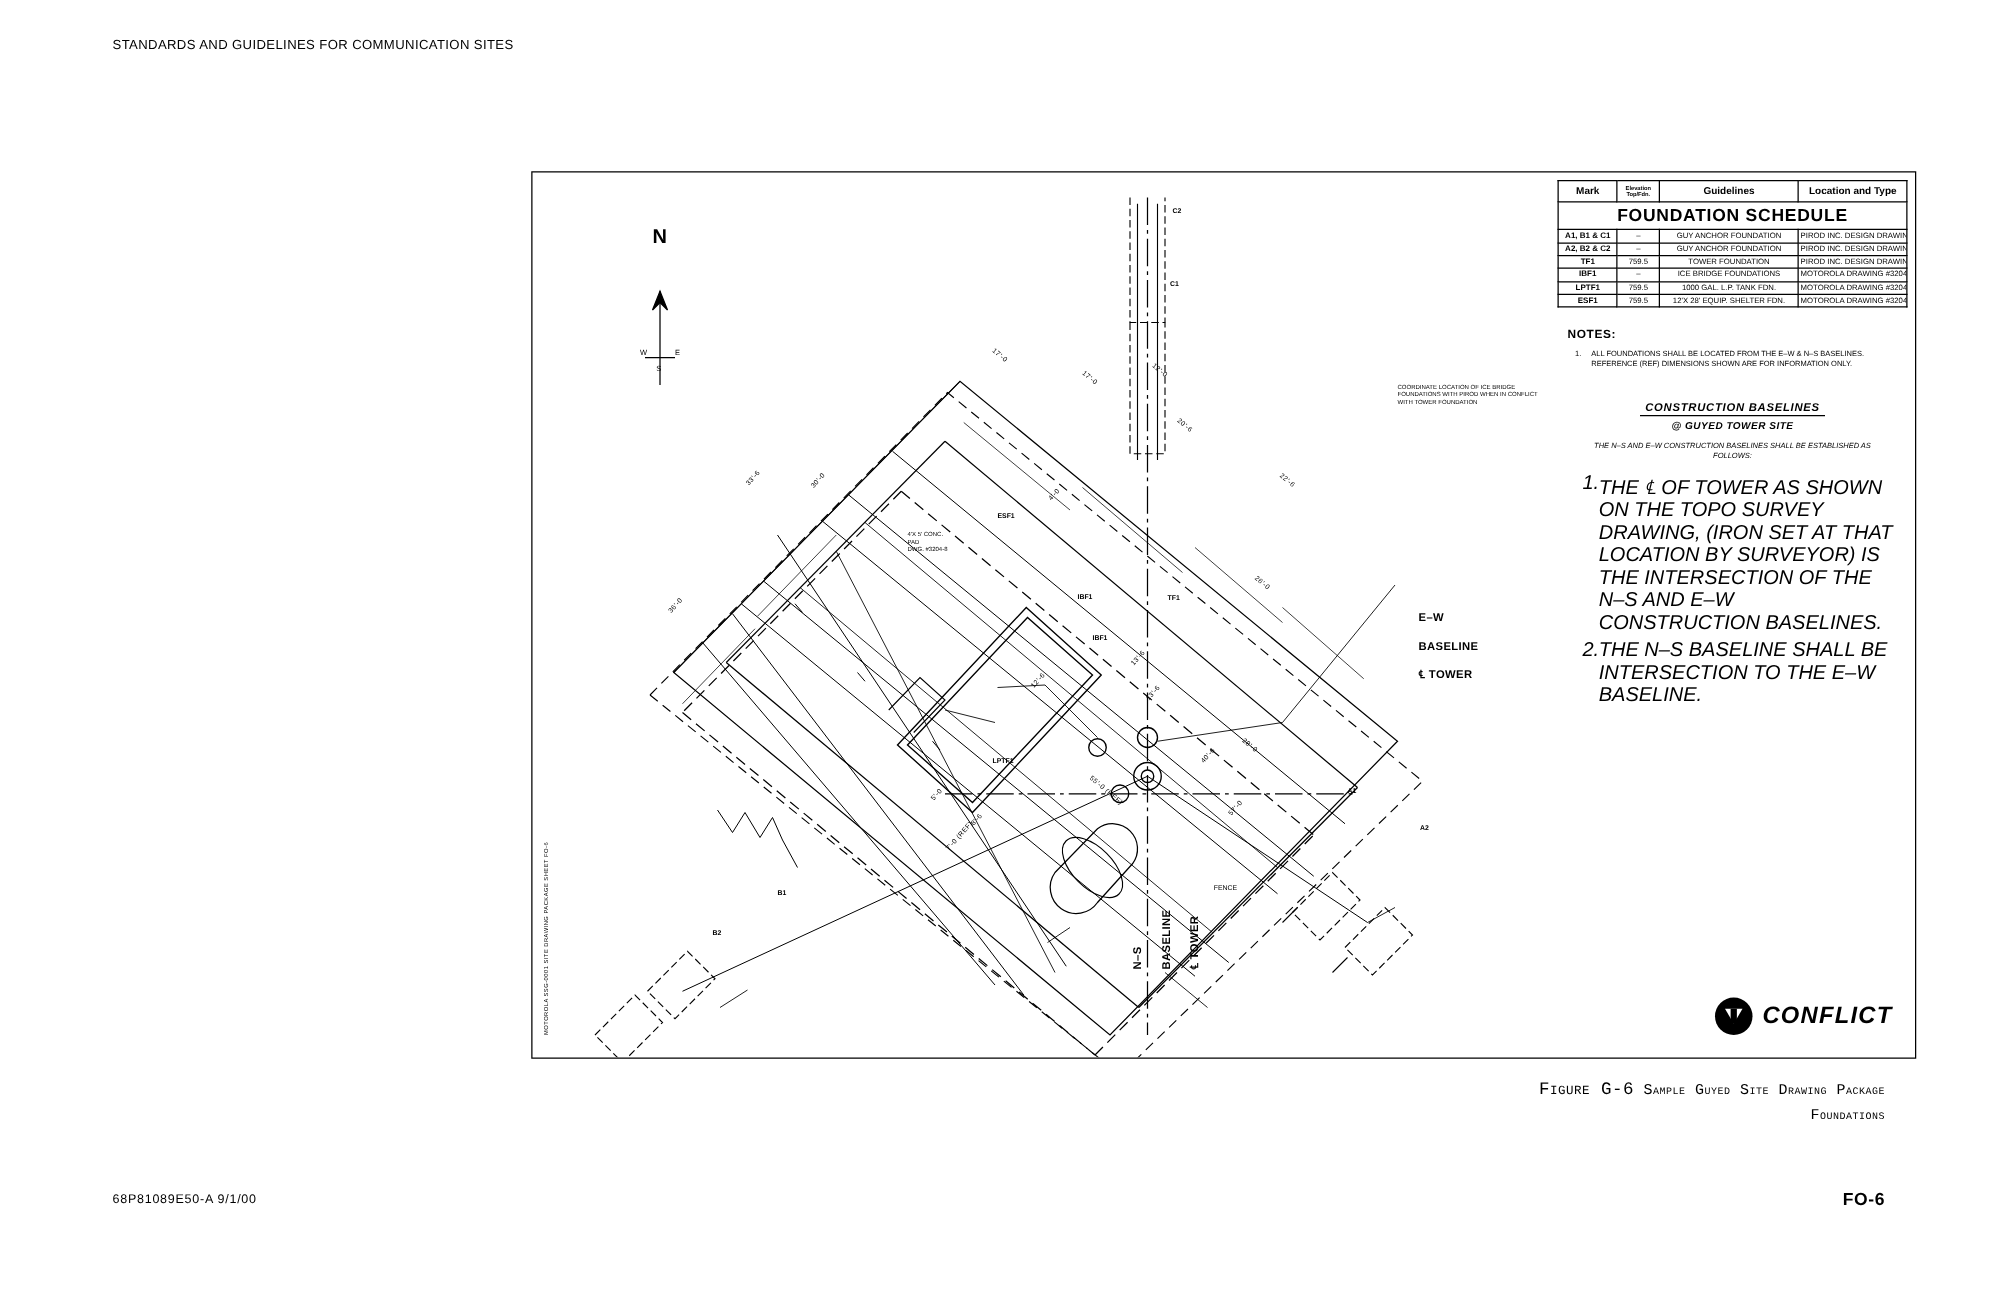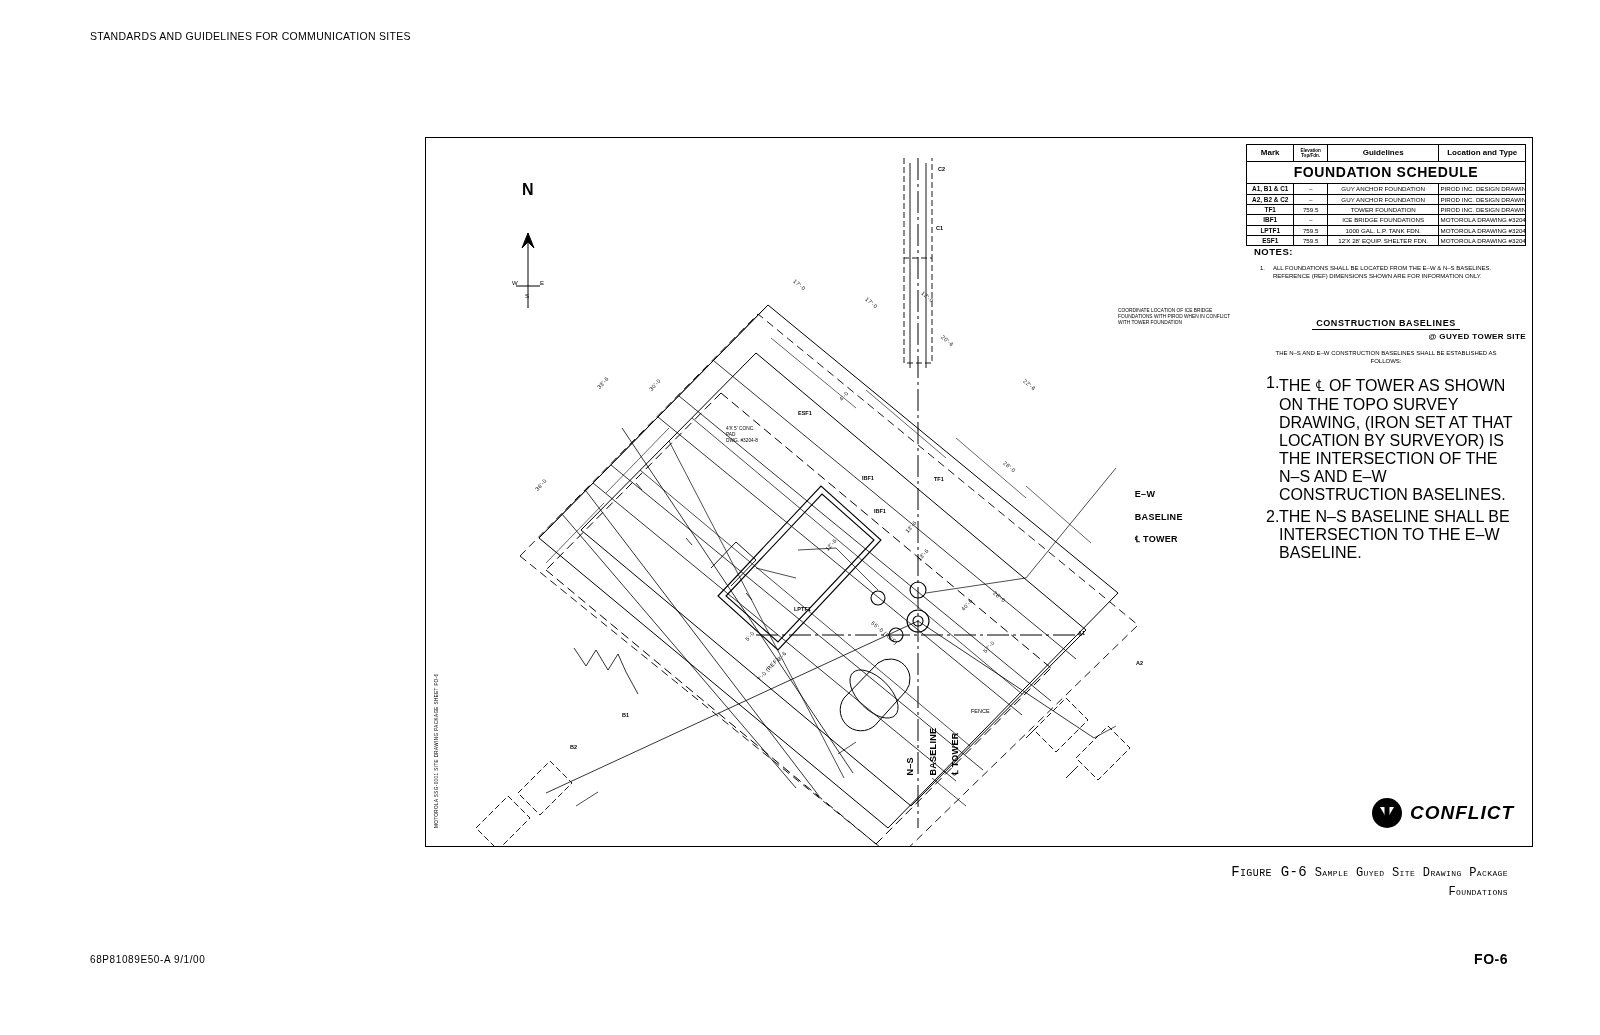--- a/index.html
+++ b/index.html
@@ -118,21 +118,21 @@
     white-space: normal;
   }
   table.fnd tbody td.mark { font-weight: bold; font-size: 6.4px; }
   table.fnd tbody td.desc { text-align: center; }
   col.c1 { width: 17%; }
   col.c2 { width: 12%; }
   col.c3 { width: 40%; }
   col.c4 { width: 31%; }
 
   .notes-block {
-    margin-top: 0;
+    margin-top: 16px;
     padding-left: 8px;
     font-size: 6px;
     line-height: 1.35;
   }
   .notes-title {
     font-size: 9.5px;
     font-weight: bold;
     letter-spacing: 0.5px;
     margin-bottom: 5px;
   }
@@ -140,36 +140,36 @@
     display: flex;
     gap: 5px;
     margin-bottom: 4px;
     padding-left: 6px;
   }
   .note-num { width: 8px; flex: none; }
   .note-txt { flex: 1 1 auto; }
 
   .center-block {
     text-align: center;
-    margin-top: 32px;
+    margin-top: 20px;
+    font-style: italic;
   }
   .cb-title {
     font-size: 9px;
     font-weight: bold;
     letter-spacing: 0.6px;
     display: inline-block;
     border-bottom: 1.2px solid #000;
     padding: 0 4px 1px;
   }
   .cb-sub {
     font-size: 8px;
     font-weight: bold;
     letter-spacing: 0.4px;
     margin-top: 2px;
-    text-align: right;
   }
   .cb-lead {
     font-size: 6px;
     line-height: 1.35;
     text-align: center;
     margin-top: 8px;
     padding: 0 14px;
   }
   .cb-notes {
     margin-top: 8px;

